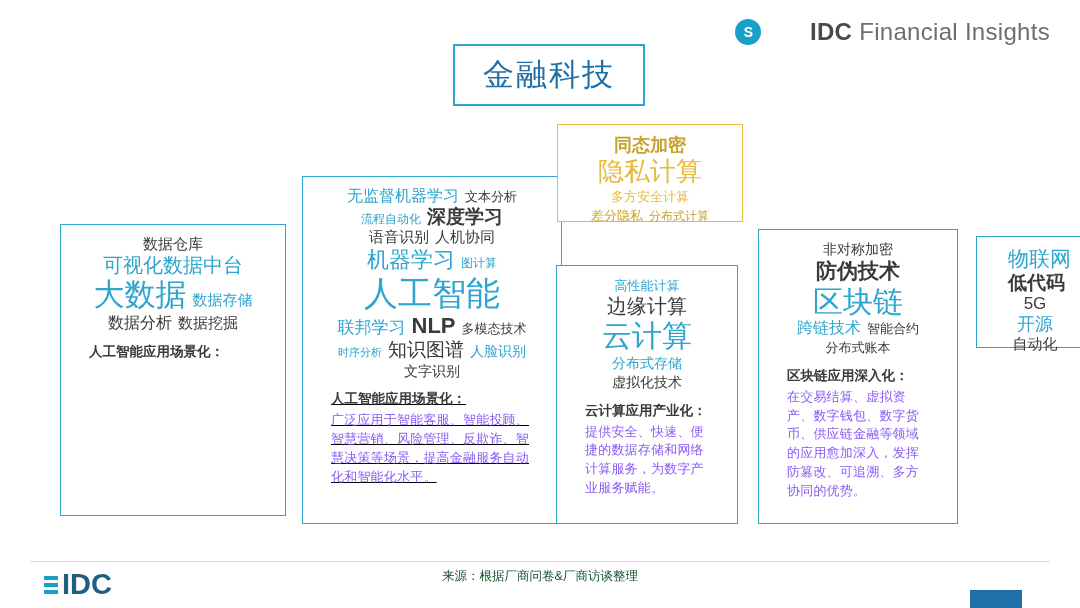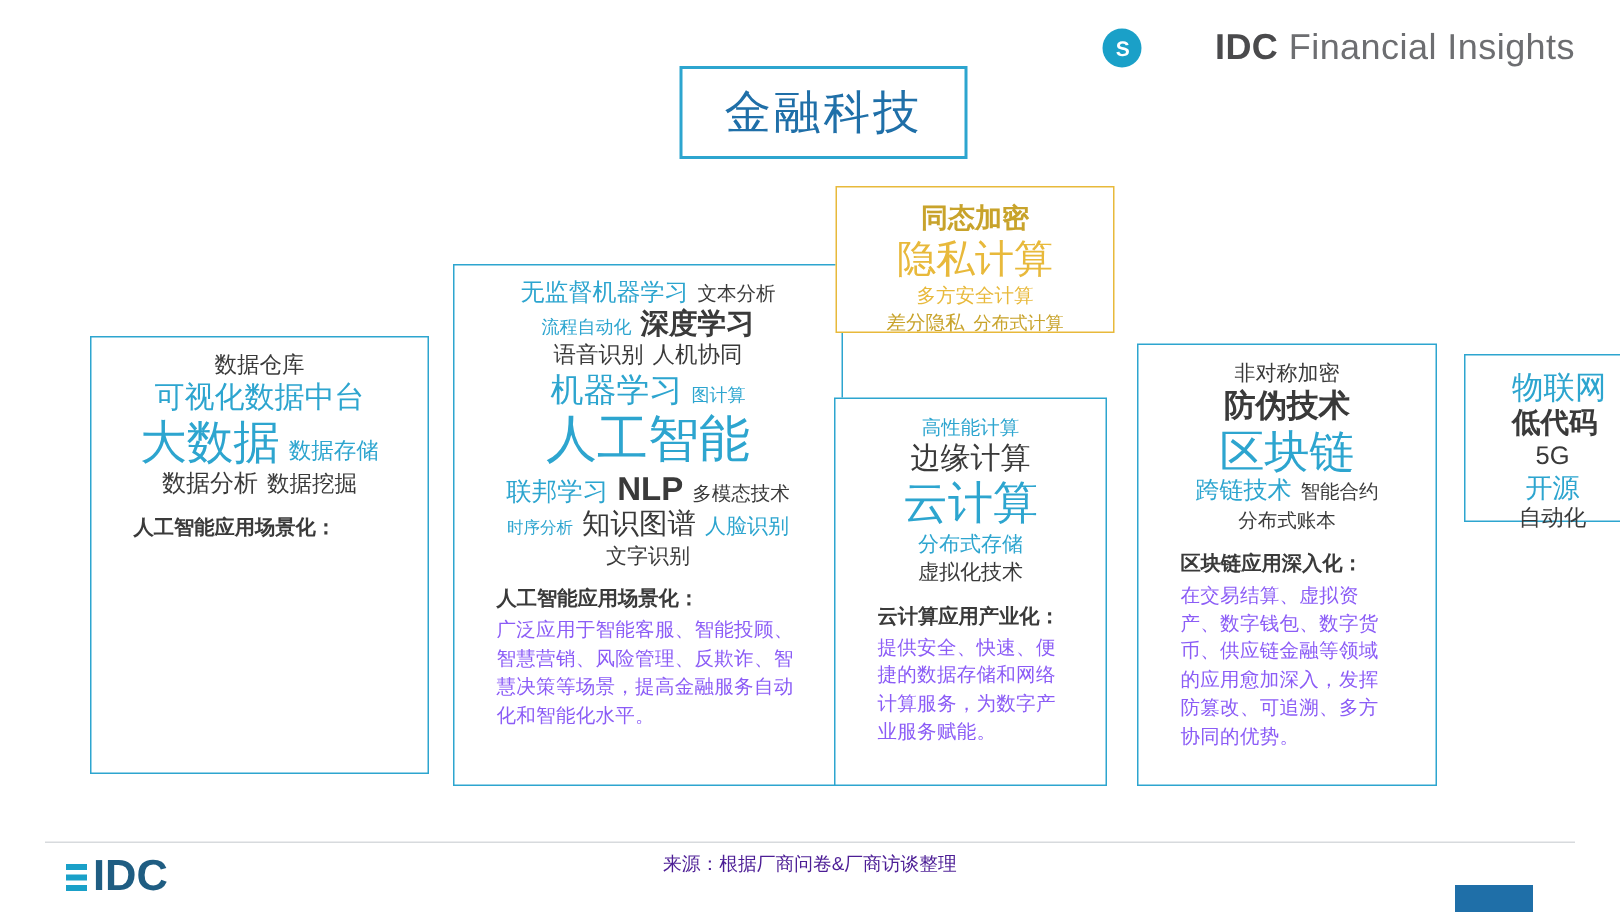--- a/index.html
+++ b/index.html
@@ -99,21 +99,21 @@
     margin-bottom: 3px;
   }
   .body-text {
     font-size: 13px;
     color: #8b5cf6;
     line-height: 1.45;
     letter-spacing: 0.2px;
   }
   
   #card-bigdata { left: 24px; top: 224px; width: 226px; height: 292px; }
-  #card-ai      { left: 266px; top: 176px; width: 260px; height: 348px; }
+  #card-ai      { left: 266px; top: 176px; width: 260px; height: 348px; text-decoration: underline; }
   #card-cloud   { left: 520px; top: 265px; width: 182px; height: 259px; }
   #card-block   { left: 722px; top: 229px; width: 200px; height: 295px; }
   #card-iot     { left: 940px; top: 236px; width: 118px; height: 112px; }
   #card-privacy { left: 521px; top: 124px; width: 186px; height: 98px; }
 
   
   .footer-rule {
     position: absolute;
     left: 30px;
     right: 30px;
@@ -146,21 +146,21 @@
     color: #1f5d82;
     letter-spacing: 0px;
   }
   .footer-source {
     position: absolute;
     left: 0;
     right: 0;
     top: 568px;
     text-align: center;
     font-size: 12.5px;
-    color: #4c1d95;
+    color: #14532d;
   }
   .footer-accent {
     position: absolute;
     right: 58px;
     bottom: 0;
     width: 52px;
     height: 18px;
     background: #1f6fa8;
   }
 </style>

